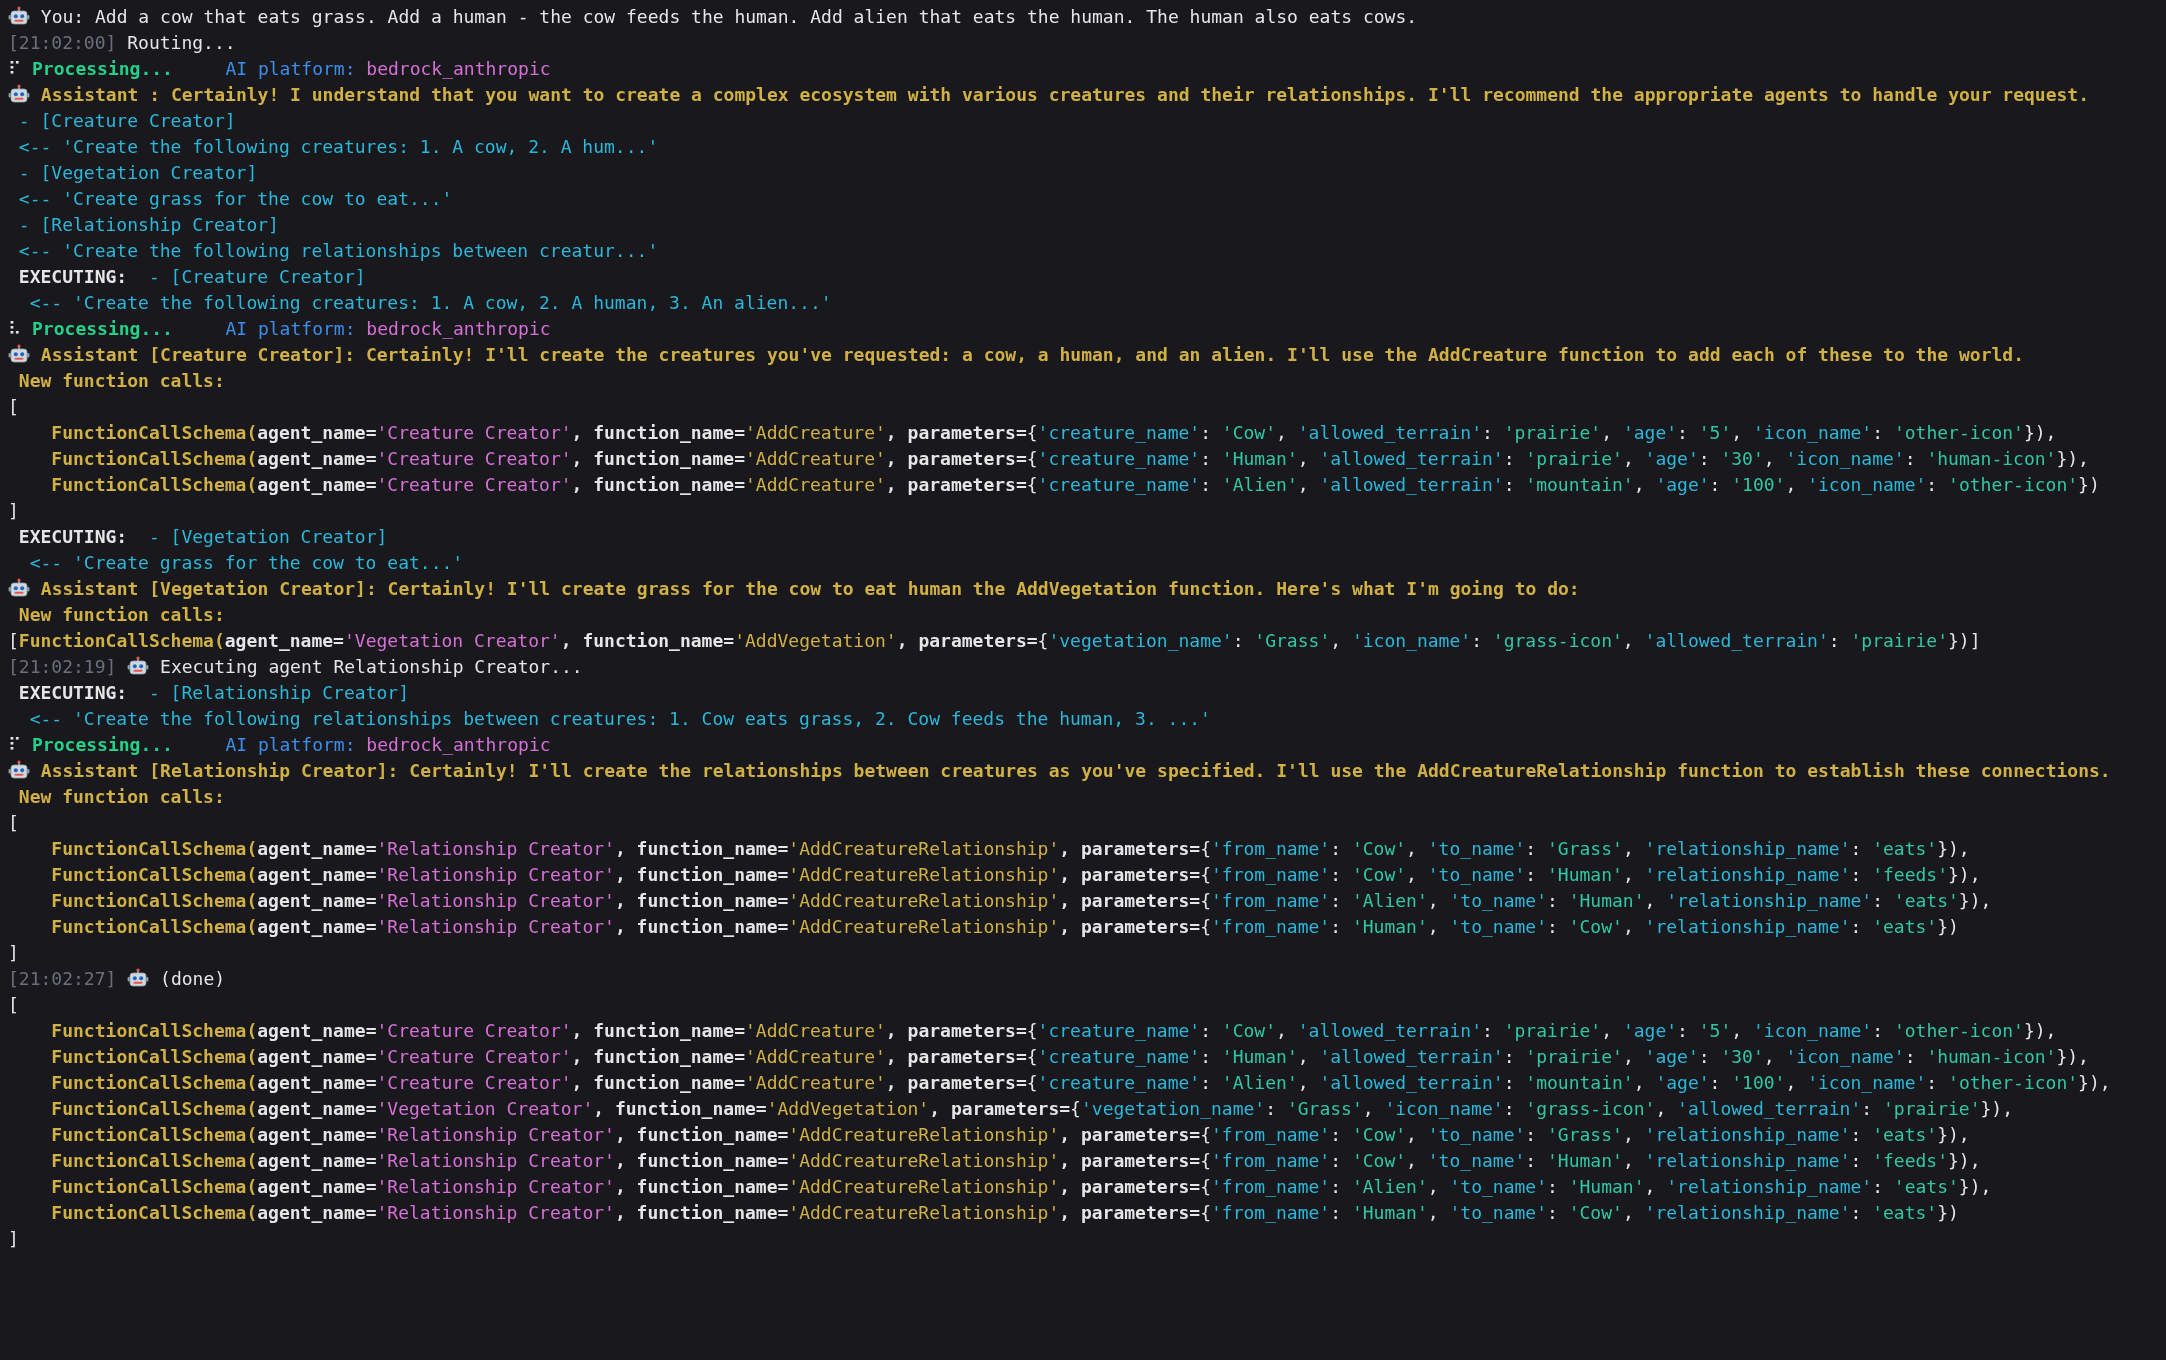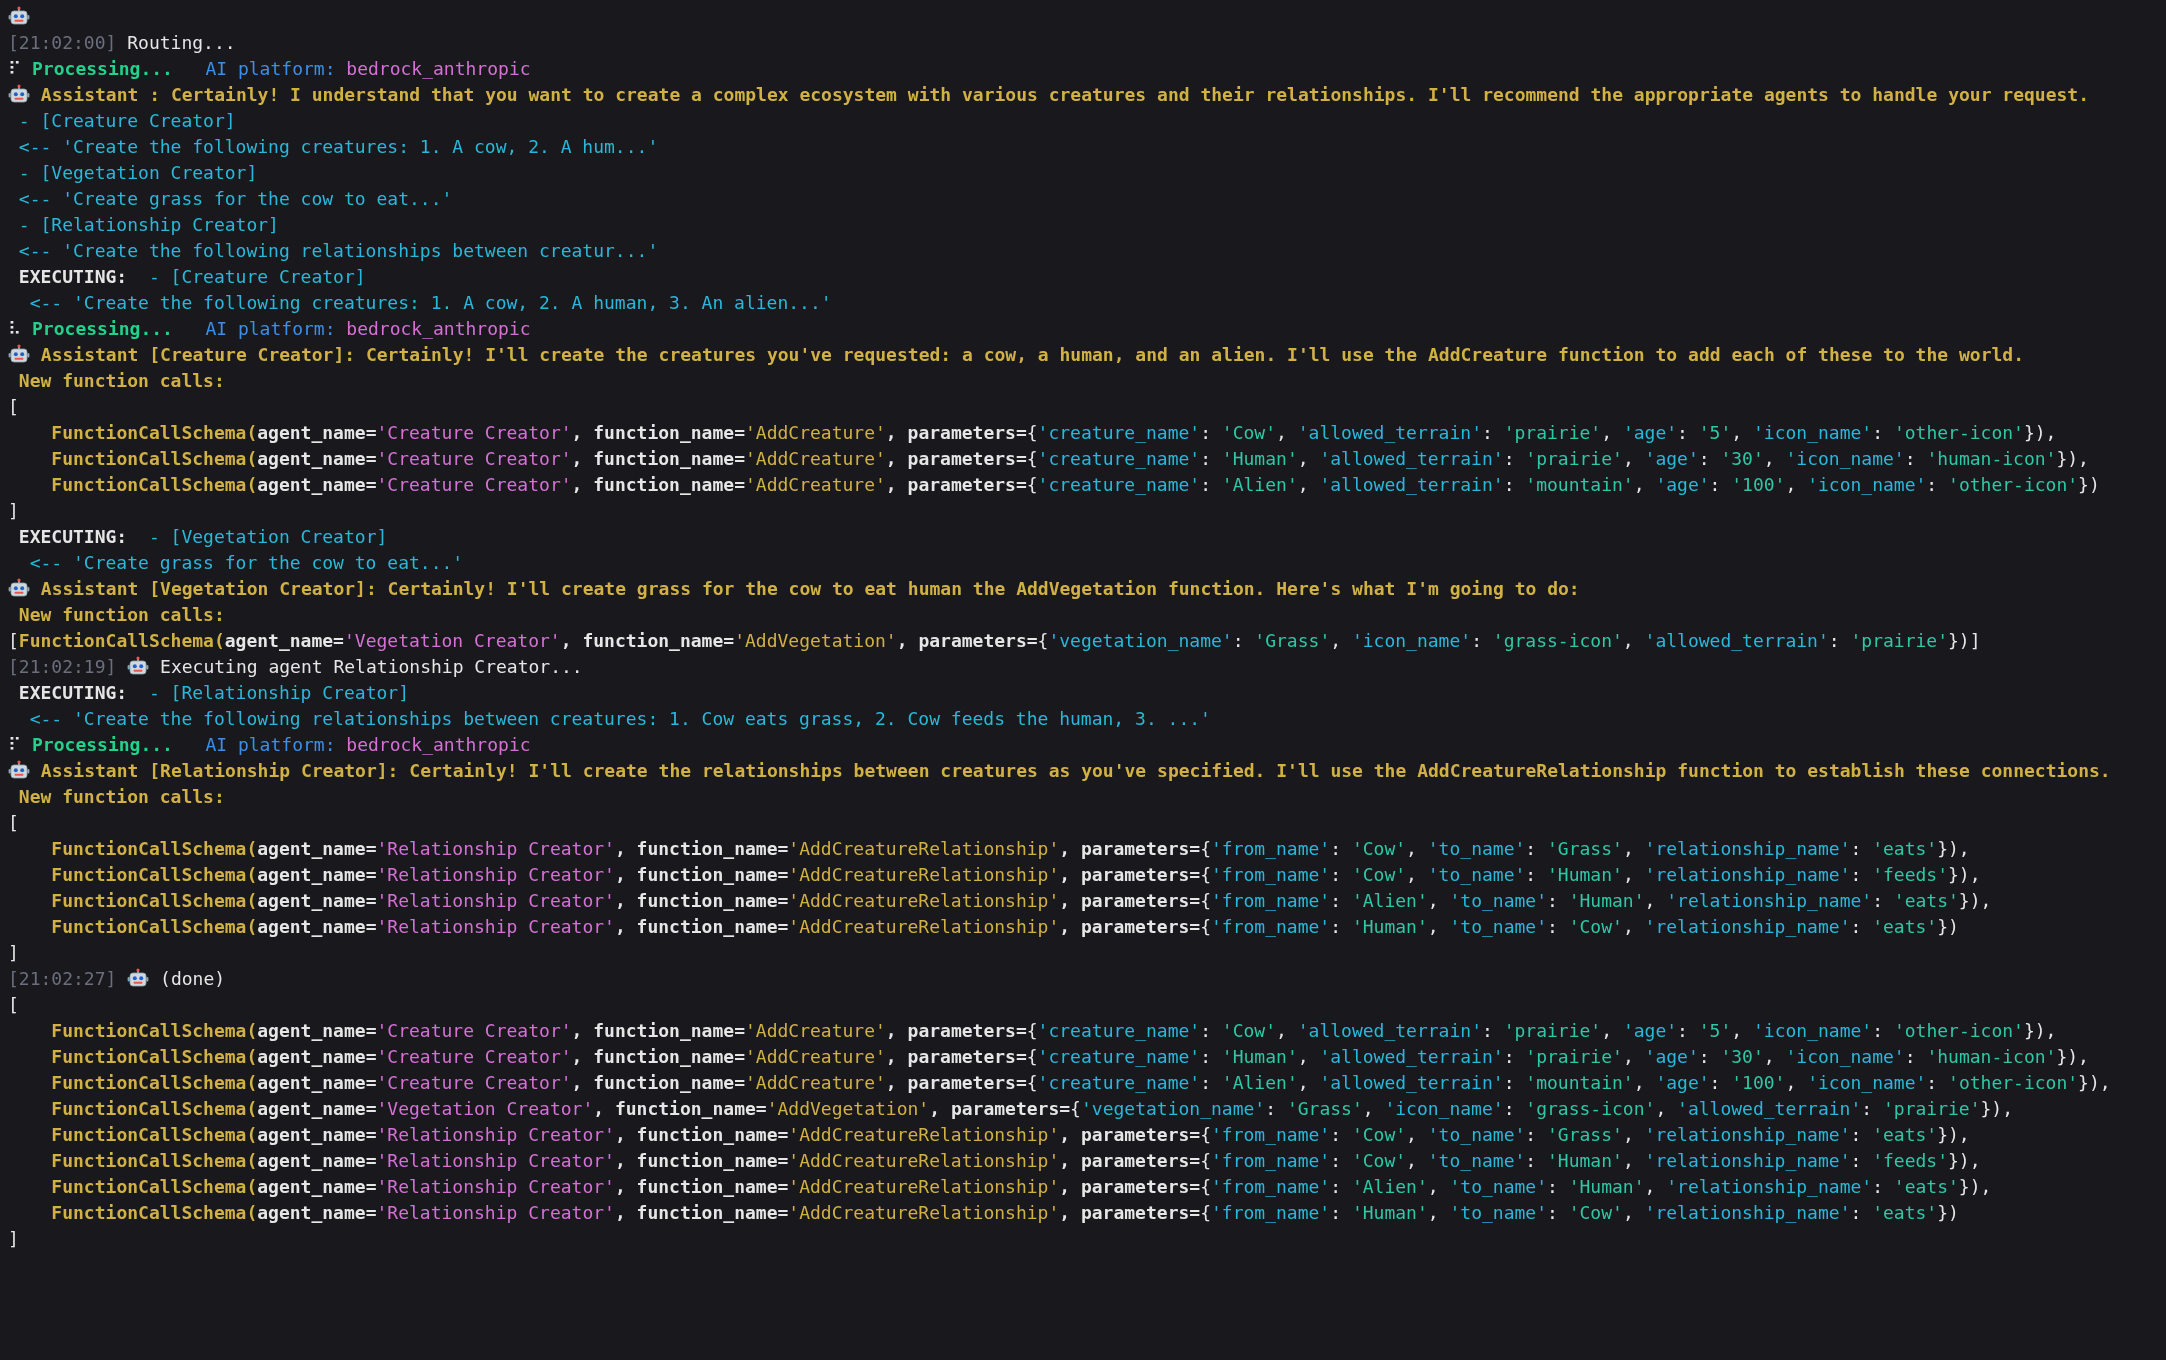--- a/index.html
+++ b/index.html
@@ -22,21 +22,21 @@
     line-height: 26px;
   }
   .line {
     white-space: pre;
     height: 26px;
   }
   .b { font-weight: bold; }
   .c-white   { color: var(--white); }
   .c-gray    { color: var(--gray); }
   .c-green   { color: var(--green); }
-  .c-blue    { color: var(--blue); }
+  .c-blue    { color: var(--blue); margin-left: 20px; }
   .c-cyan    { color: var(--cyan); }
   .c-magenta { color: var(--magenta); }
   .c-yellow  { color: var(--yellow); }
   .c-teal    { color: var(--teal); }
   .icon {
     display: inline-block;
     width: 22px;
     height: 20px;
     vertical-align: -3px;
   }
@@ -49,21 +49,21 @@
   <div>
       <div class="line"><span class="icon"><svg width="22" height="20" viewBox="0 0 22 20" xmlns="http://www.w3.org/2000/svg">
     <line x1="11" y1="1.5" x2="11" y2="5" stroke="#b0bec5" stroke-width="1.6"></line>
     <circle cx="11" cy="2" r="1.6" fill="#ef5350"></circle>
     <rect x="3" y="5" width="16" height="13" rx="3" fill="#cfd8dc" stroke="#90a4ae" stroke-width="0.8"></rect>
     <rect x="0.6" y="9" width="2.2" height="4.5" rx="1.1" fill="#90a4ae"></rect>
     <rect x="19.2" y="9" width="2.2" height="4.5" rx="1.1" fill="#90a4ae"></rect>
     <circle cx="7.8" cy="10.2" r="2" fill="#1e63c9"></circle>
     <circle cx="14.2" cy="10.2" r="2" fill="#1e63c9"></circle>
     <rect x="6.5" y="13.8" width="9" height="2" rx="1" fill="#ef5350"></rect>
-  </svg></span></div>
+  </svg></span><span class="c-white"> You: Add a cow that eats grass. Add a human - the cow feeds the human. Add alien that eats the human. The human also eats cows.</span></div>
       <div class="line"><span class="c-gray">[21:02:00]</span><span class="c-white"> Routing...</span></div>
       <div class="line"><span class="c-white">⠏ </span><span class="c-green b">Processing...</span><span class="c-white">   </span><span class="c-blue">AI platform: </span><span class="c-magenta">bedrock_anthropic</span></div>
       <div class="line"><span class="icon"><svg width="22" height="20" viewBox="0 0 22 20" xmlns="http://www.w3.org/2000/svg">
     <line x1="11" y1="1.5" x2="11" y2="5" stroke="#b0bec5" stroke-width="1.6"></line>
     <circle cx="11" cy="2" r="1.6" fill="#ef5350"></circle>
     <rect x="3" y="5" width="16" height="13" rx="3" fill="#cfd8dc" stroke="#90a4ae" stroke-width="0.8"></rect>
     <rect x="0.6" y="9" width="2.2" height="4.5" rx="1.1" fill="#90a4ae"></rect>
     <rect x="19.2" y="9" width="2.2" height="4.5" rx="1.1" fill="#90a4ae"></rect>
     <circle cx="7.8" cy="10.2" r="2" fill="#1e63c9"></circle>
     <circle cx="14.2" cy="10.2" r="2" fill="#1e63c9"></circle>

